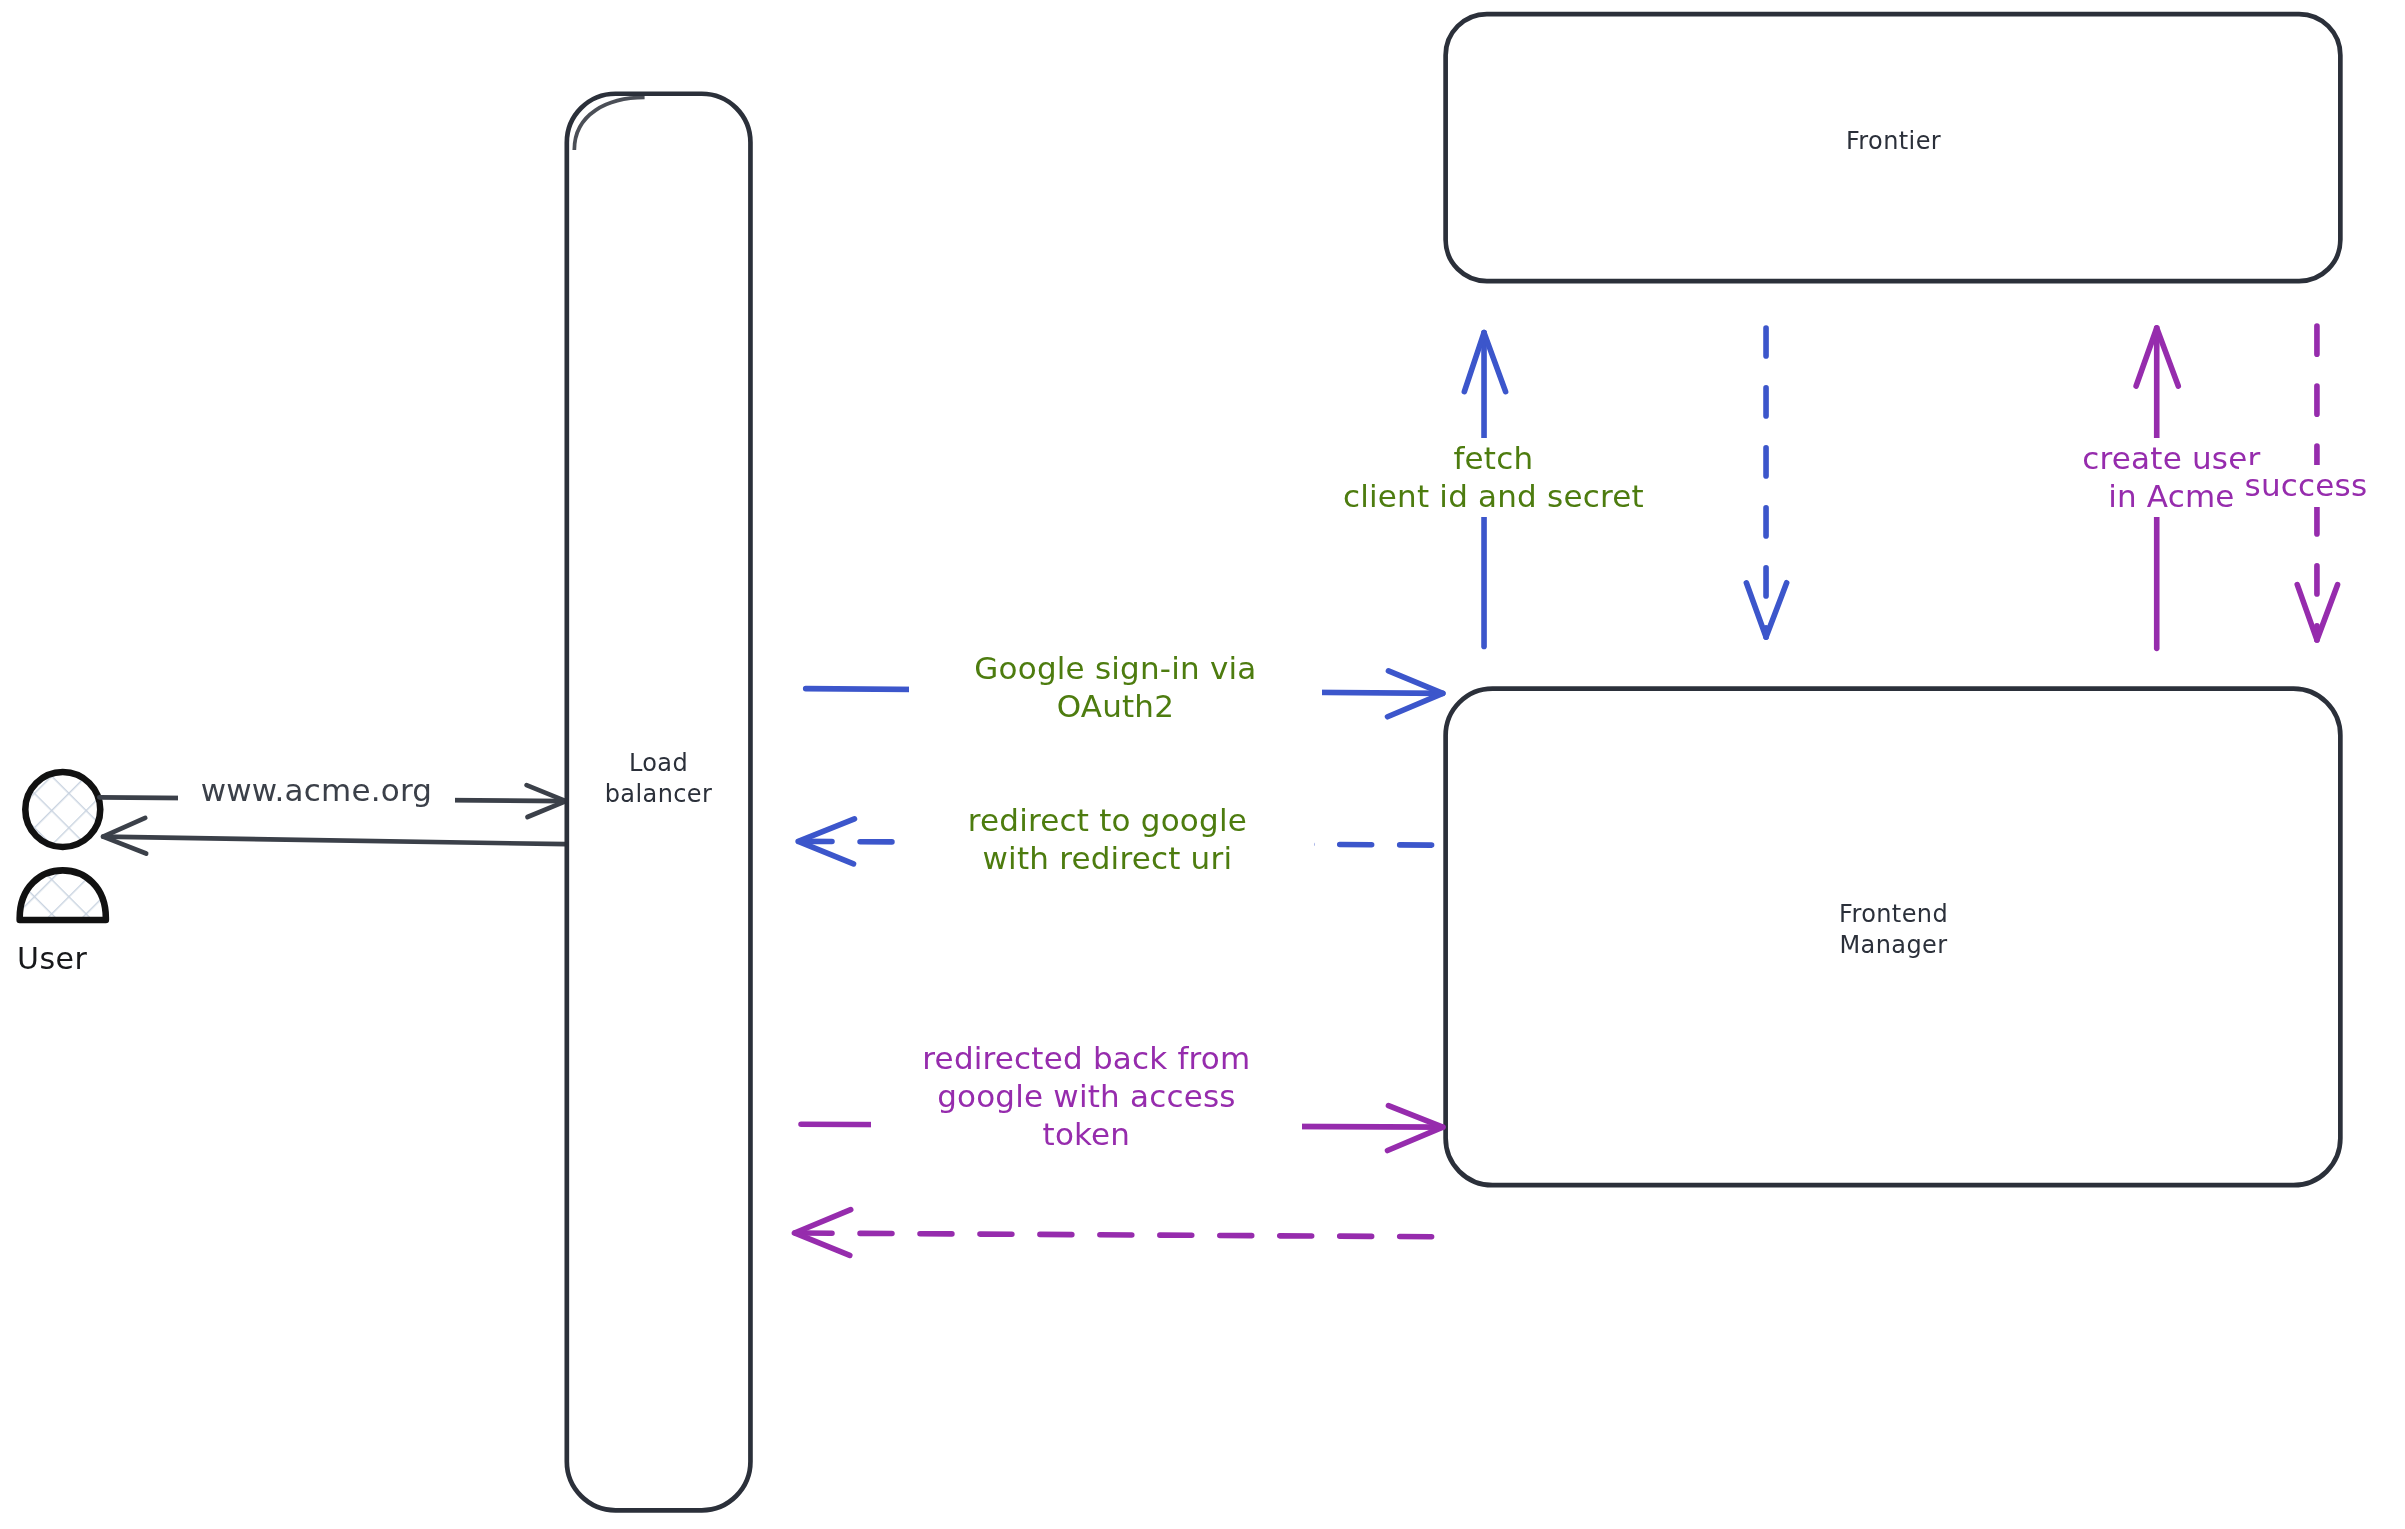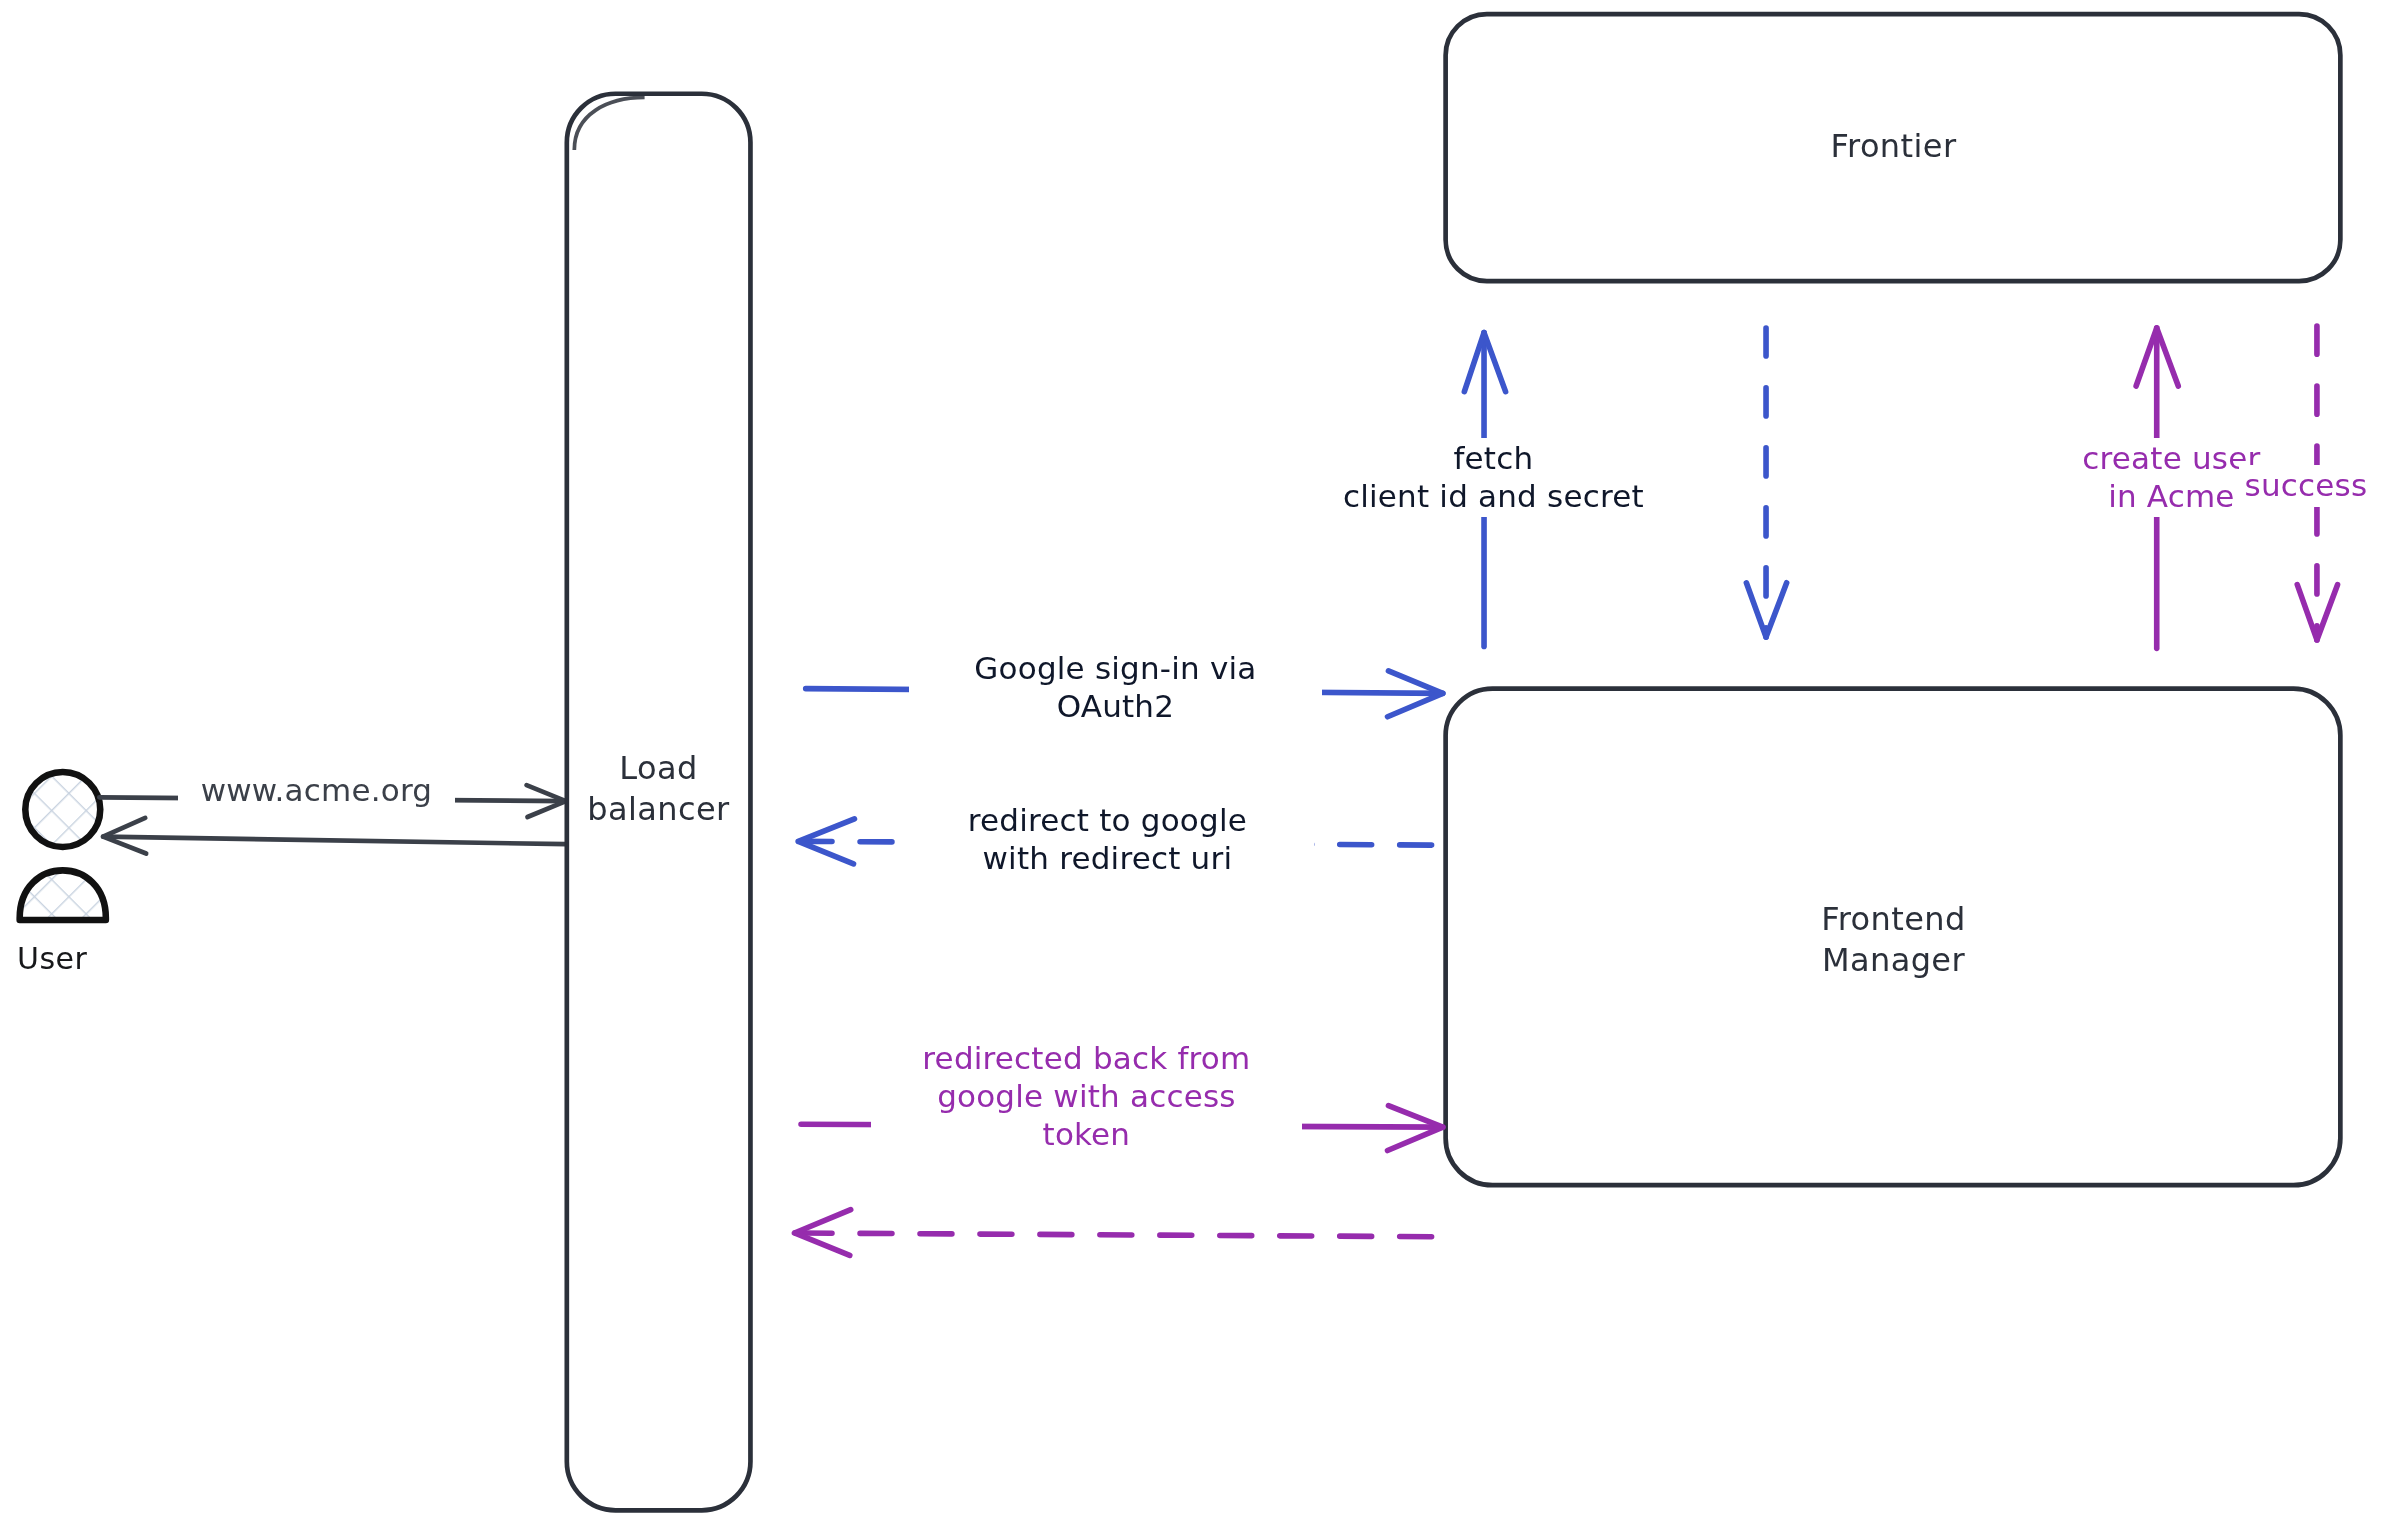--- a/index.html
+++ b/index.html
@@ -21,39 +21,39 @@
     left: 0;
     top: 0;
     width: 2405px;
     height: 1530px;
     overflow: visible;
   }
   .node-label {
     position: absolute;
     color: #2b303a;
     font-family: "DejaVu Sans", sans-serif;
-    font-size: 32px;
+    font-size: 24px;
     line-height: 1.28;
     text-align: center;
     white-space: pre-line;
     letter-spacing: 0.4px;
     pointer-events: none;
   }
   .edge-label {
     position: absolute;
     font-family: "DejaVu Sans", sans-serif;
     font-size: 31px;
     line-height: 1.22;
     text-align: center;
     white-space: pre-line;
     letter-spacing: 0.2px;
     background: #ffffff;
     pointer-events: none;
   }
-  .edge-label.blue  { color: #0f172a; }
+  .edge-label.blue  { color: #4d7c0f; }
   .edge-label.purple{ color: #962cad; }
   .edge-label.dark  { color: #3b4049; }
 
   .actor-caption {
     position: absolute;
     color: #17181a;
     font-family: "DejaVu Sans", sans-serif;
     font-size: 30px;
     letter-spacing: 0.5px;
   }

